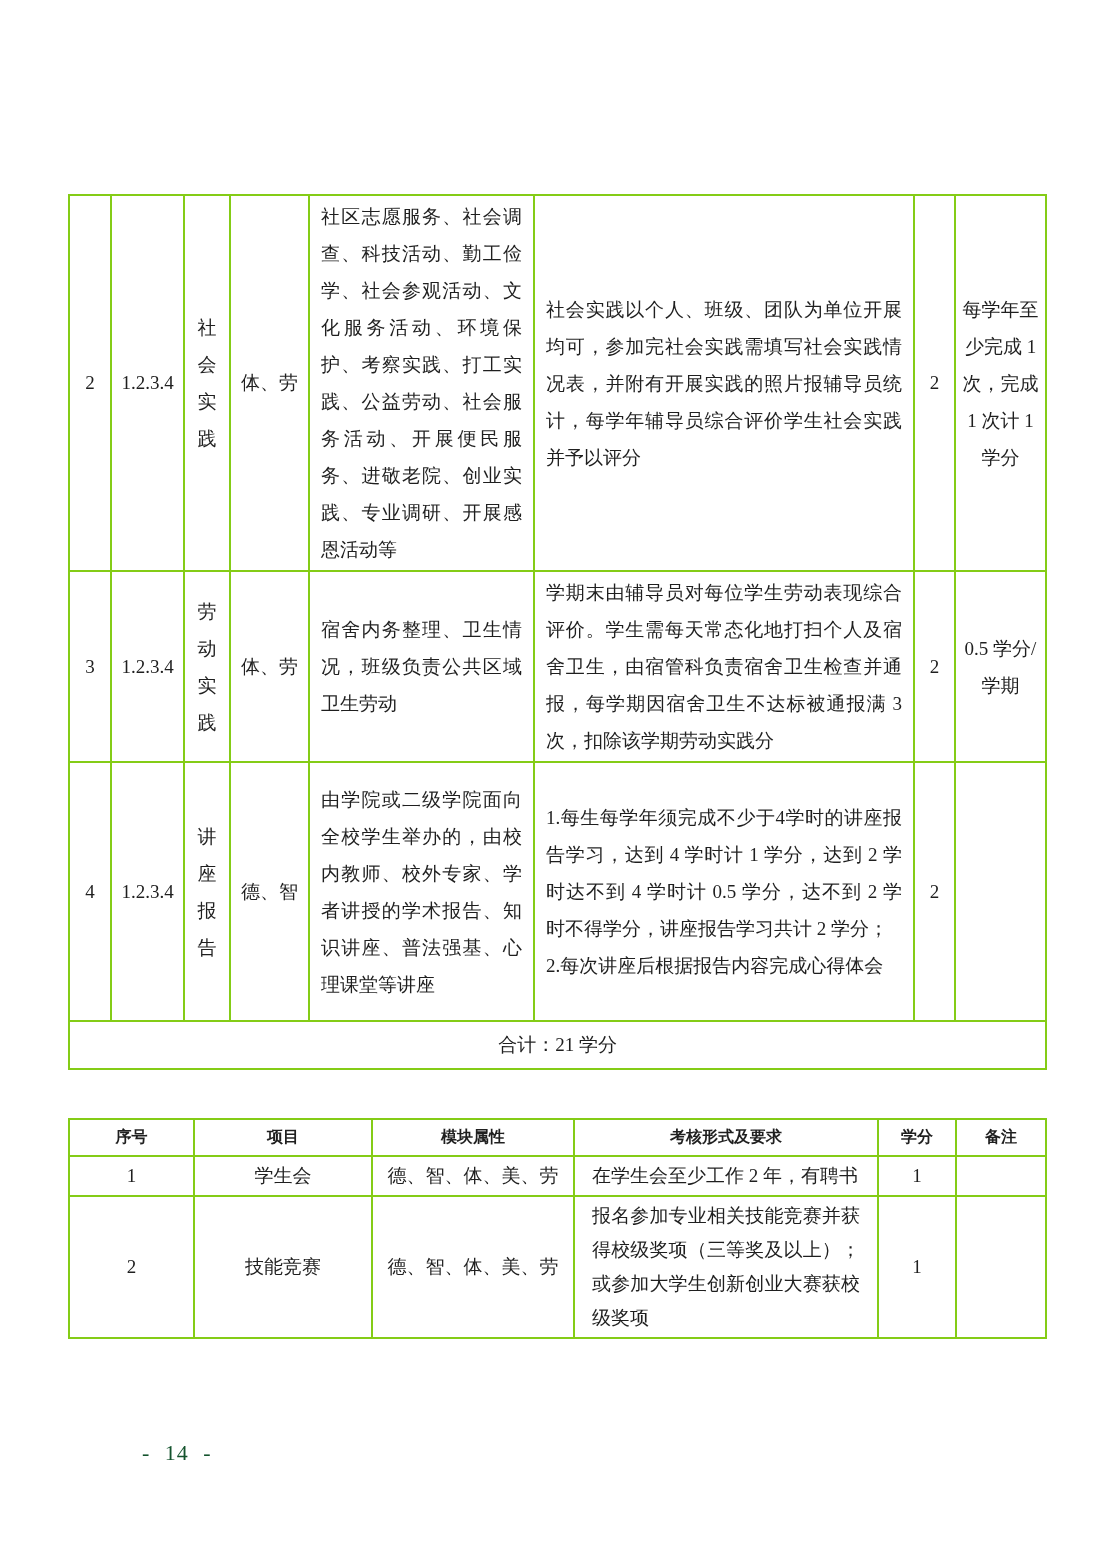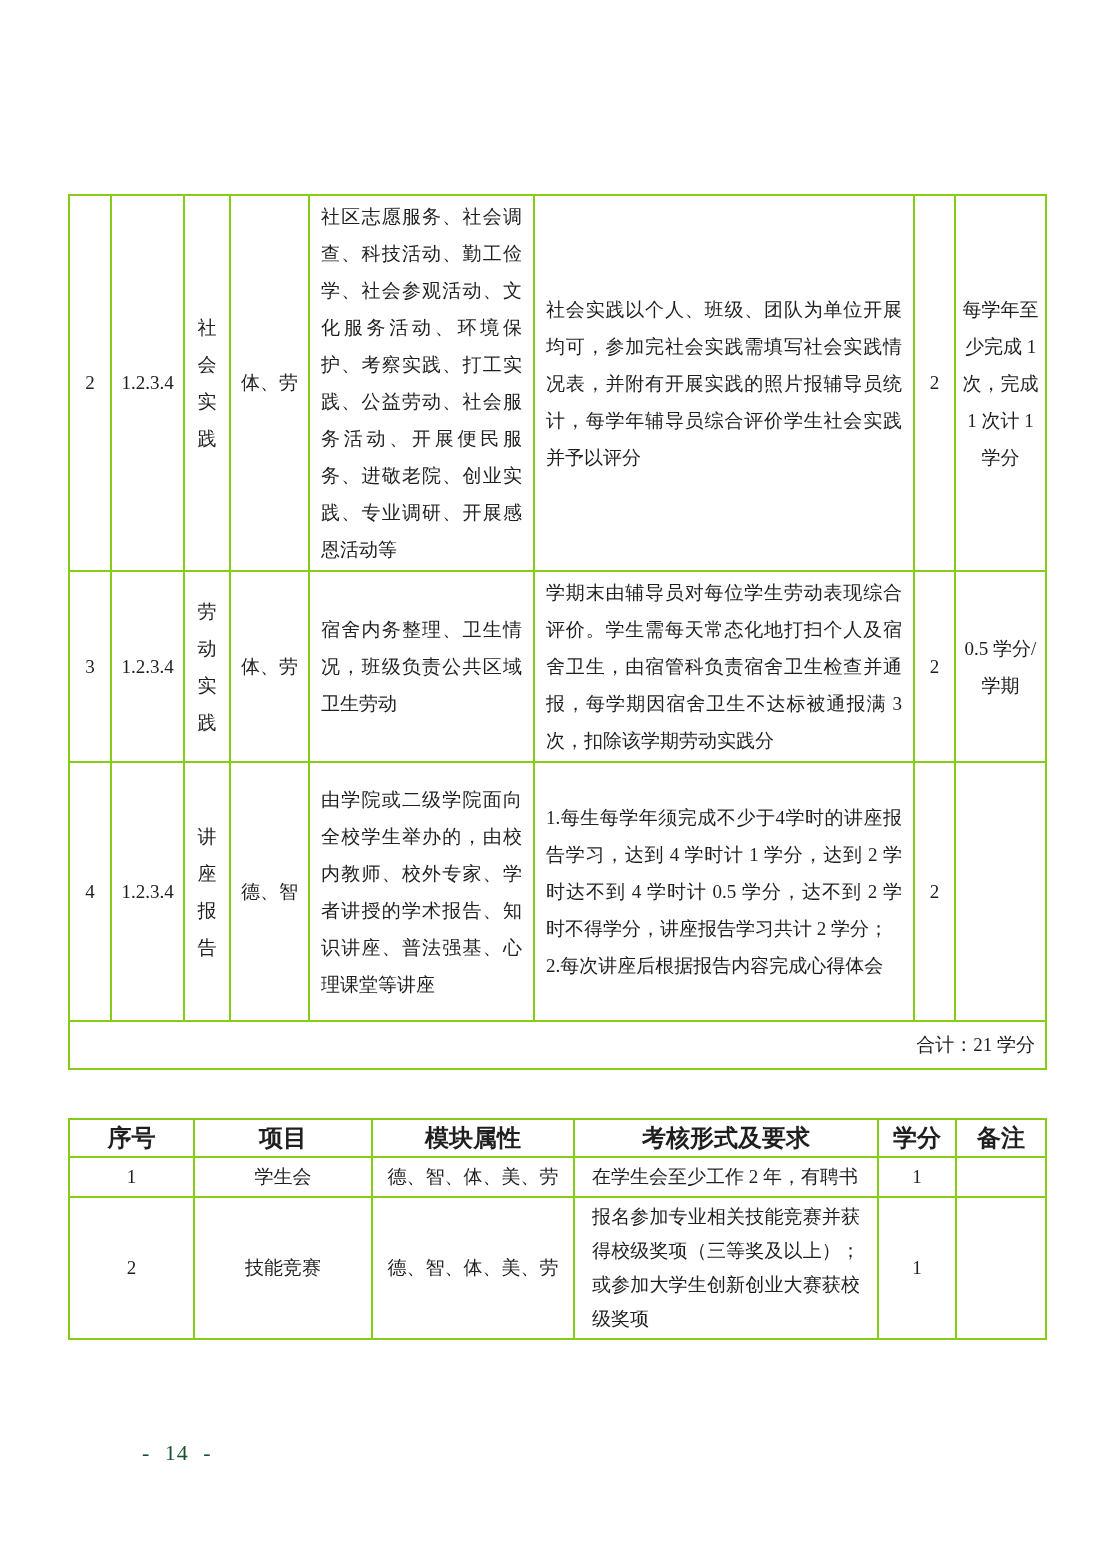--- a/index.html
+++ b/index.html
@@ -14,35 +14,35 @@
   }
   table { border-collapse: collapse; table-layout: fixed; background: #fff; }
   td, th { border: 2px solid #84cc16; padding: 2px 10px; font-size: 19px; color: #1f1f1f; vertical-align: middle; overflow: hidden; }
 
   
   .t1 { position: absolute; top: 194px; left: 68px; width: 977px; }
   .t1 td.center { text-align: center; padding: 2px 4px; }
   .t1 td.content { text-align: justify; text-align-last: left; line-height: 37px; white-space: pre-line; padding: 2px 11px; }
   .t1 .vert { display: inline-block; width: 1.1em; word-break: break-all; line-height: 37px; text-align: center; }
   .t1 td.remark { text-align: center; line-height: 37px; padding: 10px 6px; border-radius: 31px; }
-  .t1 td.total { text-align: right; font-size: 19px; padding: 10px; }
+  .t1 td.total { text-align: center; font-size: 19px; padding: 10px; }
 
   
   .t2-title {
     position: absolute; top: 1081px; left: 0; width: 1102px;
     padding-left: 78px; box-sizing: border-box;
     text-align: center; font-family: "Liberation Sans", "DejaVu Sans", sans-serif;
     font-weight: bold; font-size: 22px; color: #111;
   }
 
   
   .t2 { position: absolute; top: 1118px; left: 68px; width: 977px; }
   .t2 th {
     font-family: "Liberation Sans", "DejaVu Sans", sans-serif;
-    font-weight: bold; font-size: 24px; text-align: center; padding: 2px 4px;
+    font-weight: bold; font-size: 16px; text-align: center; padding: 2px 4px;
   }
   .t2 td.center { text-align: center; padding: 2px 4px; }
   .t2 td.content { text-align: justify; text-align-last: left; line-height: 34px; padding: 2px 17px; }
 
   .pageno {
     position: absolute; top: 1440px; left: 142px;
     font-size: 22px; color: #14532d; word-spacing: 8px; letter-spacing: 1px;
   }
 </style>
 </head>

